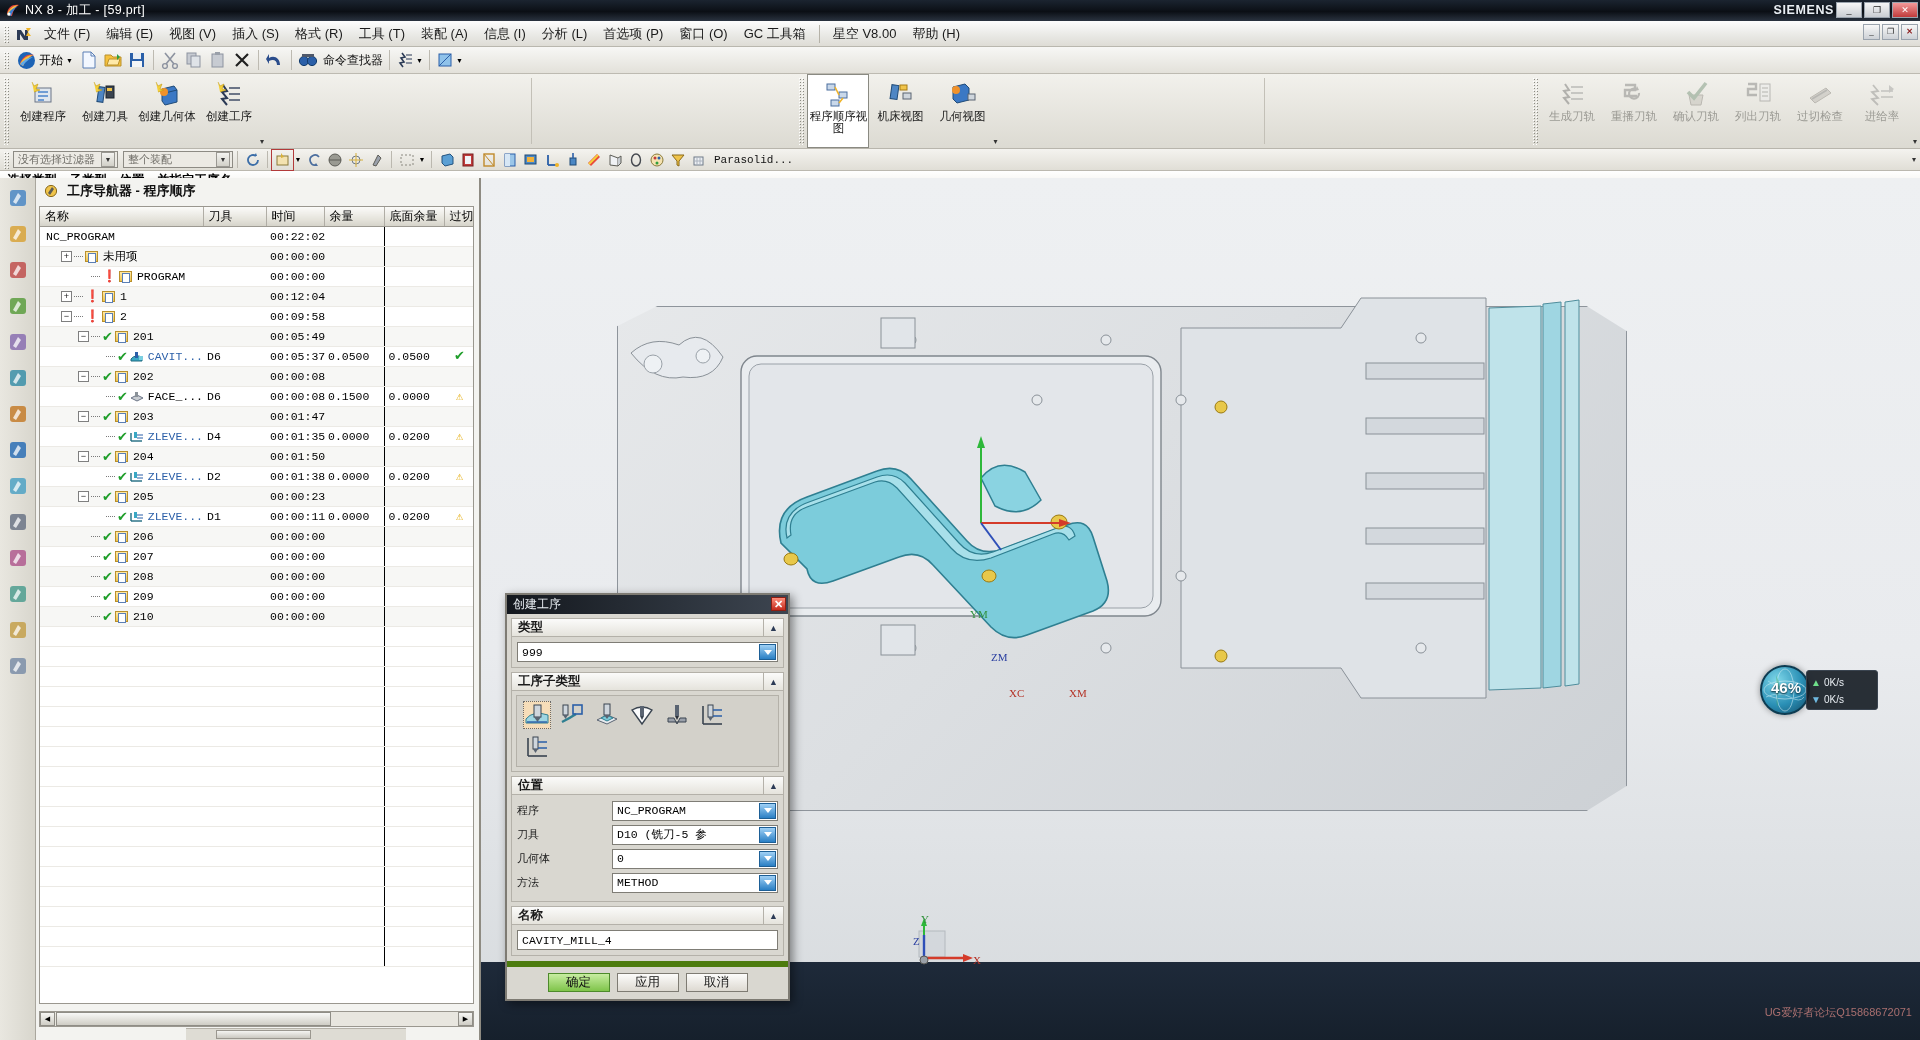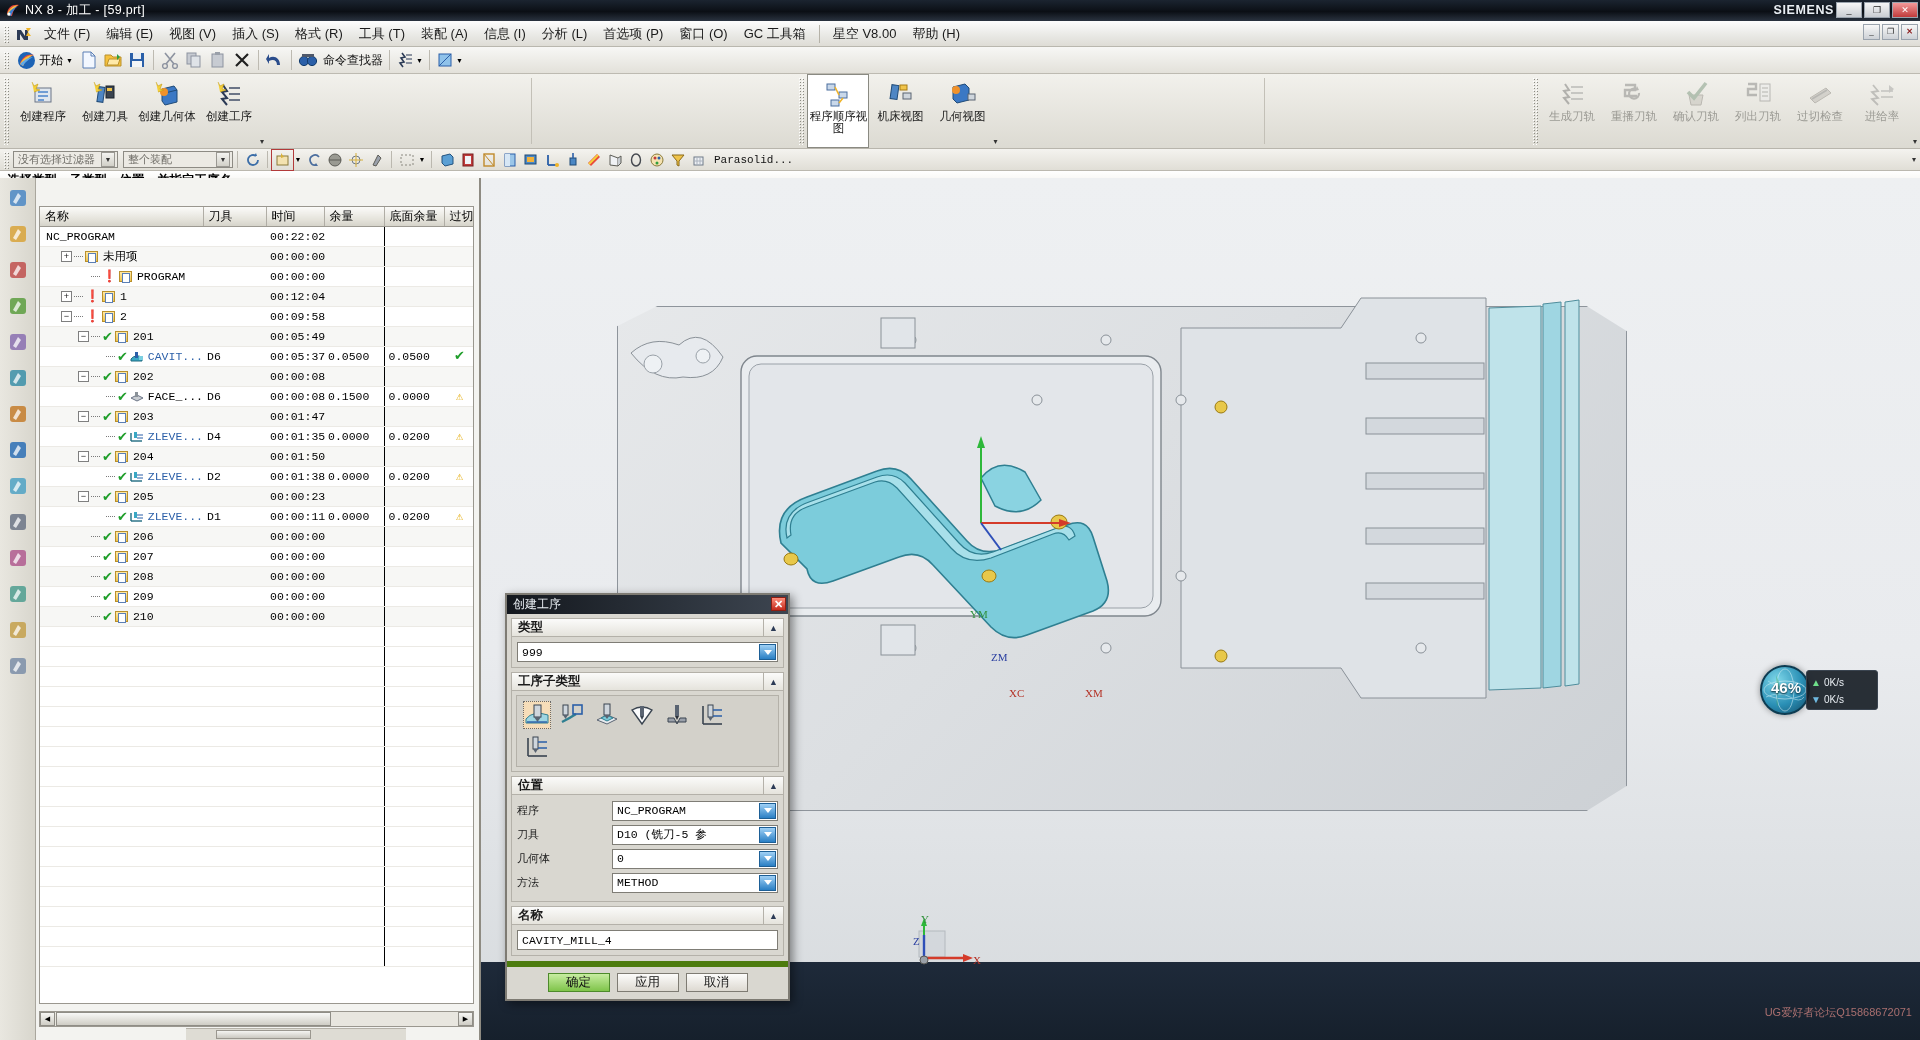--- a/index.html
+++ b/index.html
@@ -670,20 +670,29 @@
       </div>
       <div class="resicon">
         <svg width="20" height="20" viewBox="0 0 20 20">
           <rect x="2" y="2" width="16" height="16" rx="3" fill="#7b8ea8" opacity=".85"></rect>
           <path d="M5 14 L10 5 L13 8 L8 16 Z" fill="#ffffff" opacity=".75"></path>
         </svg>
       </div>
     </div>
 
   <div id="navpanel">
+    <div id="navhead">
+      <span class="nh-ico">
+        <svg width="15" height="14" viewBox="0 0 15 14">
+            <circle cx="7" cy="7" r="5.6" fill="#f0c44a" stroke="#8a6a1a"></circle>
+            <path d="M4 9 L8 3 L10 5 L6 11 Z" fill="#5c5c56"></path>
+          </svg>
+      </span>
+      <span class="nh-txt">工序导航器 - 程序顺序</span>
+    </div>
     <div id="treewrap">
       <table class="tree">
         <colgroup>
           <col style="width:163px">
             <col style="width:63px">
             <col style="width:58px">
           <col style="width:60px">
             <col style="width:60px">
             <col style="width:31px">
         </colgroup>
@@ -1284,21 +1293,21 @@
         <line x1="500" y1="345" x2="500" y2="268" stroke="#2eb83a"></line>
         <polygon points="500,258 496,270 504,270" fill="#2eb83a"></polygon>
         <line x1="500" y1="345" x2="580" y2="345" stroke="#d43b2a"></line>
         <polygon points="590,345 578,341 578,349" fill="#d43b2a"></polygon>
         <line x1="500" y1="345" x2="520" y2="372" stroke="#2e4fb8"></line>
       </g>
     </svg>
 
     <span class="axlabel" style="left:489px;top:430px;color:#2f8f3a;">YM</span>
     <span class="axlabel" style="left:510px;top:473px;color:#2a3fa0;">ZM</span>
-    <span class="axlabel" style="left:604px;top:509px;color:#b43226;text-align:center;">XM</span>
+    <span class="axlabel" style="left:588px;top:509px;color:#b43226;text-align:center;">XM</span>
     <span class="axlabel" style="left:528px;top:509px;color:#b43226;">XC</span>
 
     <svg width="80" height="70" style="position:absolute;left:420px;top:735px;">
       <rect x="18" y="18" width="26" height="26" fill="#cfd4d9" opacity=".6" stroke="#9aa1a8"></rect>
       <line x1="23" y1="45" x2="23" y2="10" stroke="#2eb83a" stroke-width="2"></line>
       <polygon points="23,5 20,13 26,13" fill="#2eb83a"></polygon>
       <line x1="23" y1="45" x2="66" y2="45" stroke="#d43b2a" stroke-width="2.4"></line>
       <polygon points="72,45 62,41 62,49" fill="#d43b2a"></polygon>
       <line x1="23" y1="45" x2="23" y2="22" stroke="#2e4fb8" stroke-width="2.4"></line>
       <circle cx="23" cy="47" r="4" fill="#9aa1a8" stroke="#5c5c56"></circle>

